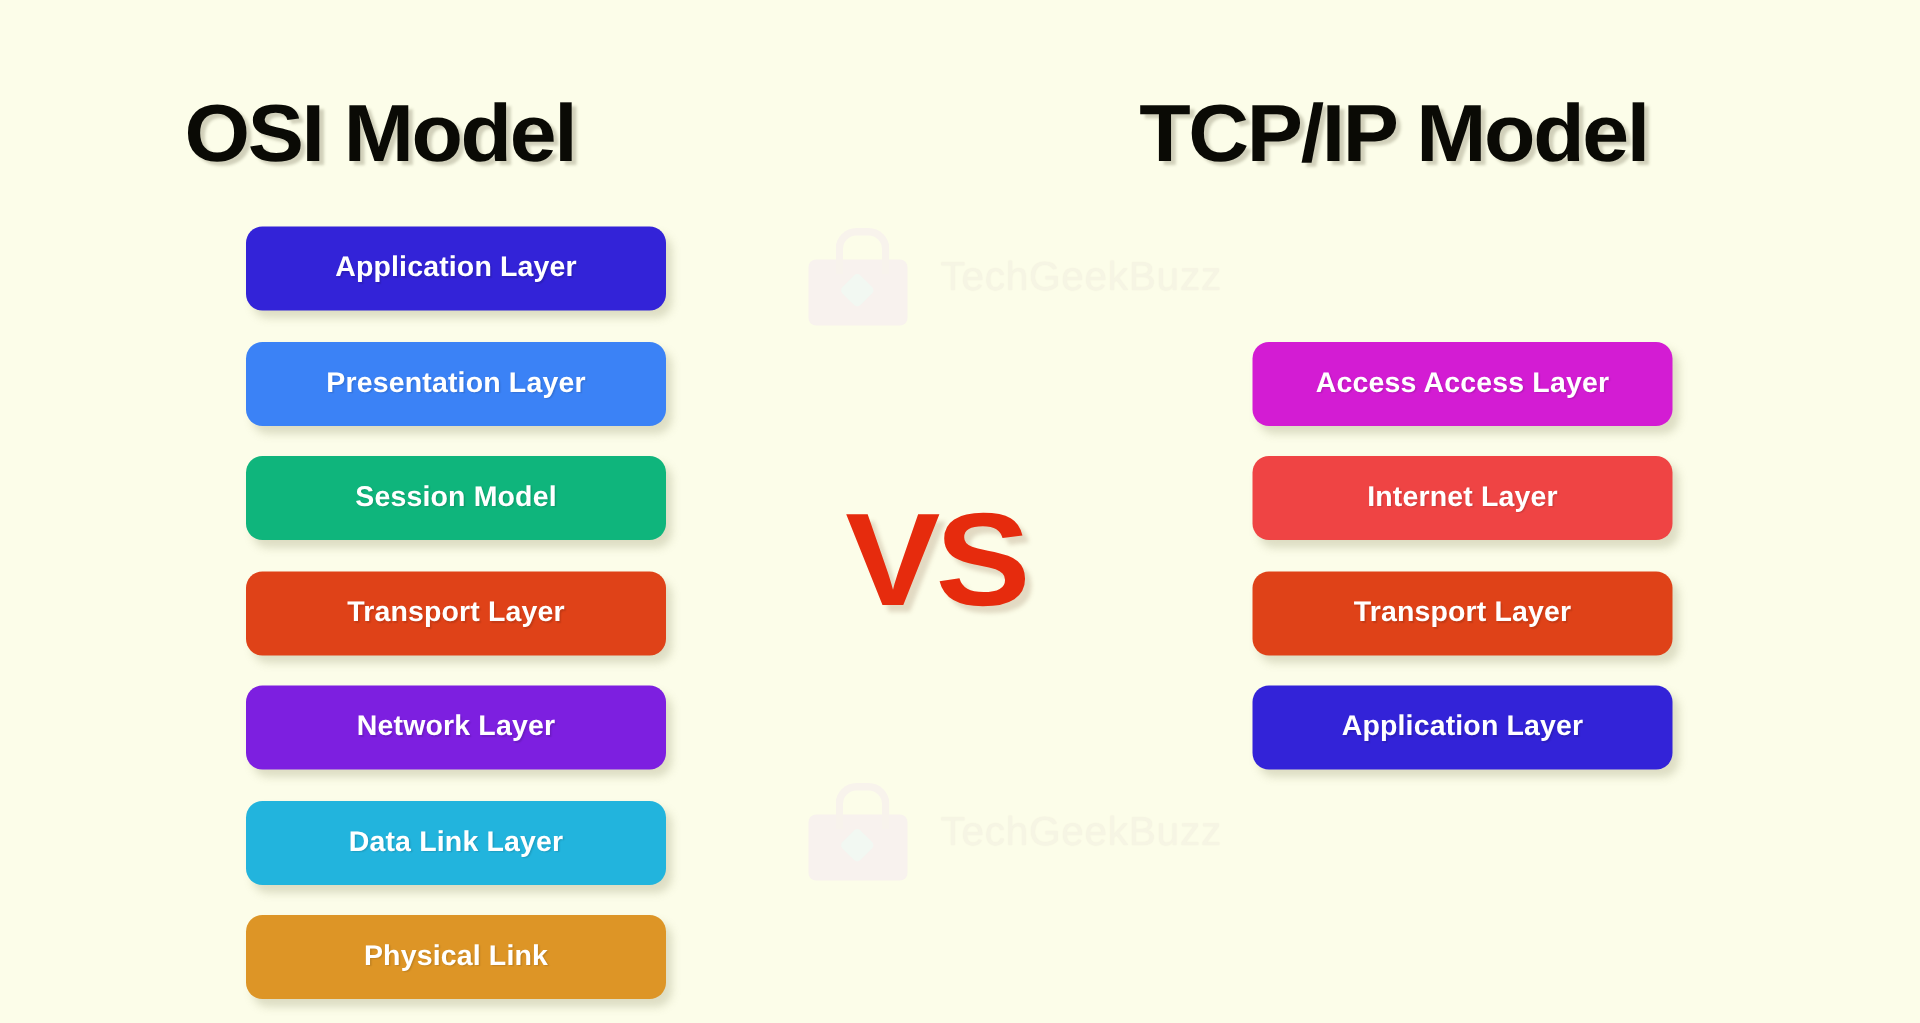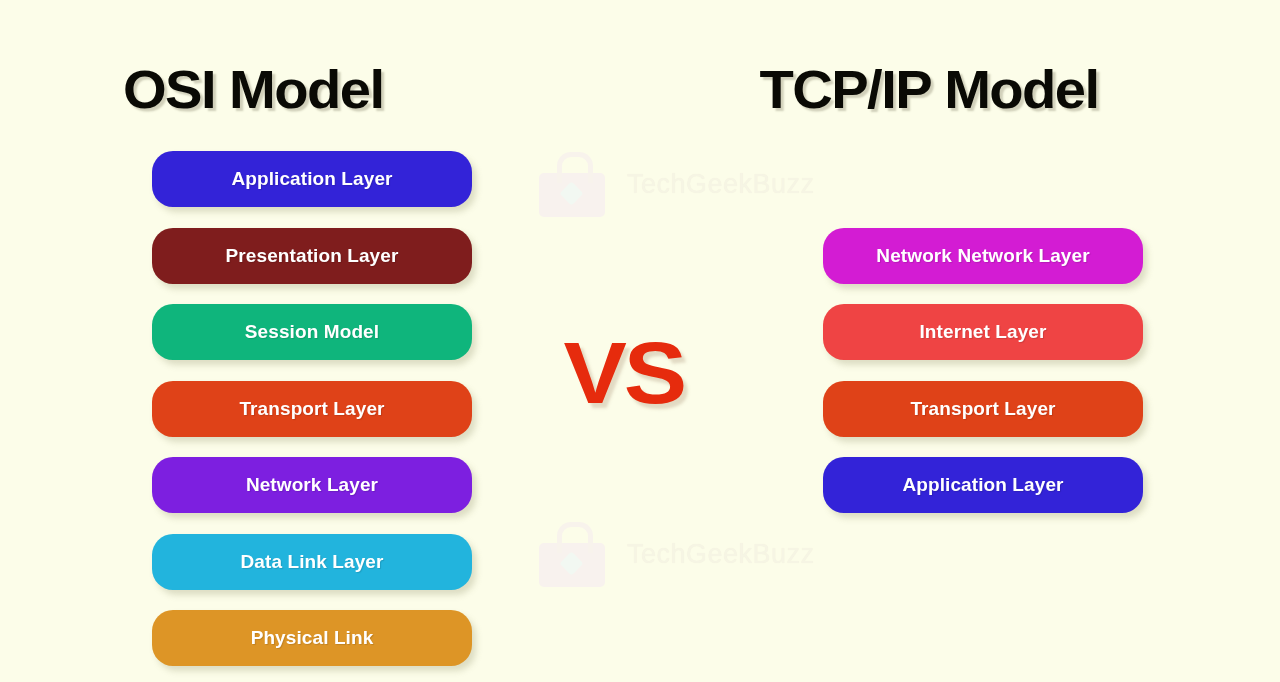--- a/index.html
+++ b/index.html
@@ -89,24 +89,24 @@
     transform-origin: center center;
   }
 
   
   .column {
     position: absolute;
     width: 280px;
   }
   .layer-box {
     position: absolute;
-    left: 4px;
-    width: 320px;
+    left: 16px;
+    width: 280px;
     height: 56px;
-    border-radius: 21px;
+    border-radius: 11px;
     display: flex;
     align-items: center;
     justify-content: center;
     box-shadow: 4px 5px 6px rgba(150,148,110,0.30);
   }
   .layer-label {
     color: #ffffff;
     font-size: 19px;
     font-weight: 700;
     letter-spacing: 0.1px;
@@ -144,21 +144,21 @@
         <div class="wm-handle"></div>
         <div class="wm-dot"></div>
       </div>
       <div class="wm-text" style="color: rgb(246, 245, 228);">TechGeekBuzz</div>
     </div>
     <div class="title" style="left: 128px; top: 38px;">OSI Model</div>
     <div class="column" style="left: 148px; top: 0px; height: 682px;">
       <div class="layer-box" style="background: rgb(51, 35, 216); top: 131px;">
         <span class="layer-label">Application Layer</span>
       </div>
-      <div class="layer-box" style="background: #7f1d1d; top: 207.5px;">
+      <div class="layer-box" style="background: #3b82f6; top: 207.5px;">
         <span class="layer-label">Presentation Layer</span>
       </div>
       <div class="layer-box" style="background: rgb(15, 181, 124); top: 284px;">
         <span class="layer-label">Session Model</span>
       </div>
       <div class="layer-box" style="background: rgb(223, 66, 24); top: 360.5px;">
         <span class="layer-label">Transport Layer</span>
       </div>
       <div class="layer-box" style="background: rgb(34, 180, 221); top: 513.5px;">
         <span class="layer-label">Data Link Layer</span>
@@ -166,21 +166,21 @@
       <div class="layer-box" style="background: rgb(125, 31, 224); top: 437px;">
         <span class="layer-label">Network Layer</span>
       </div>
       <div class="layer-box" style="background: rgb(221, 149, 38); top: 590px;">
         <span class="layer-label">Physical Link</span>
       </div>
     </div>
     <div class="title" style="left: 766px; top: 38px;">TCP/IP Model</div>
     <div class="column" style="left: 819px; top: 0px; height: 682px;">
       <div class="layer-box" style="background: rgb(211, 28, 211); top: 207.5px;">
-        <span class="layer-label">Network Network Layer</span>
+        <span class="layer-label">Access Access Layer</span>
       </div>
       <div class="layer-box" style="background: #ef4444; top: 284px;">
         <span class="layer-label">Internet Layer</span>
       </div>
       <div class="layer-box" style="background: rgb(223, 66, 24); top: 360.5px;">
         <span class="layer-label">Transport Layer</span>
       </div>
       <div class="layer-box" style="background: rgb(51, 35, 216); top: 437px;">
         <span class="layer-label">Application Layer</span>
       </div>

